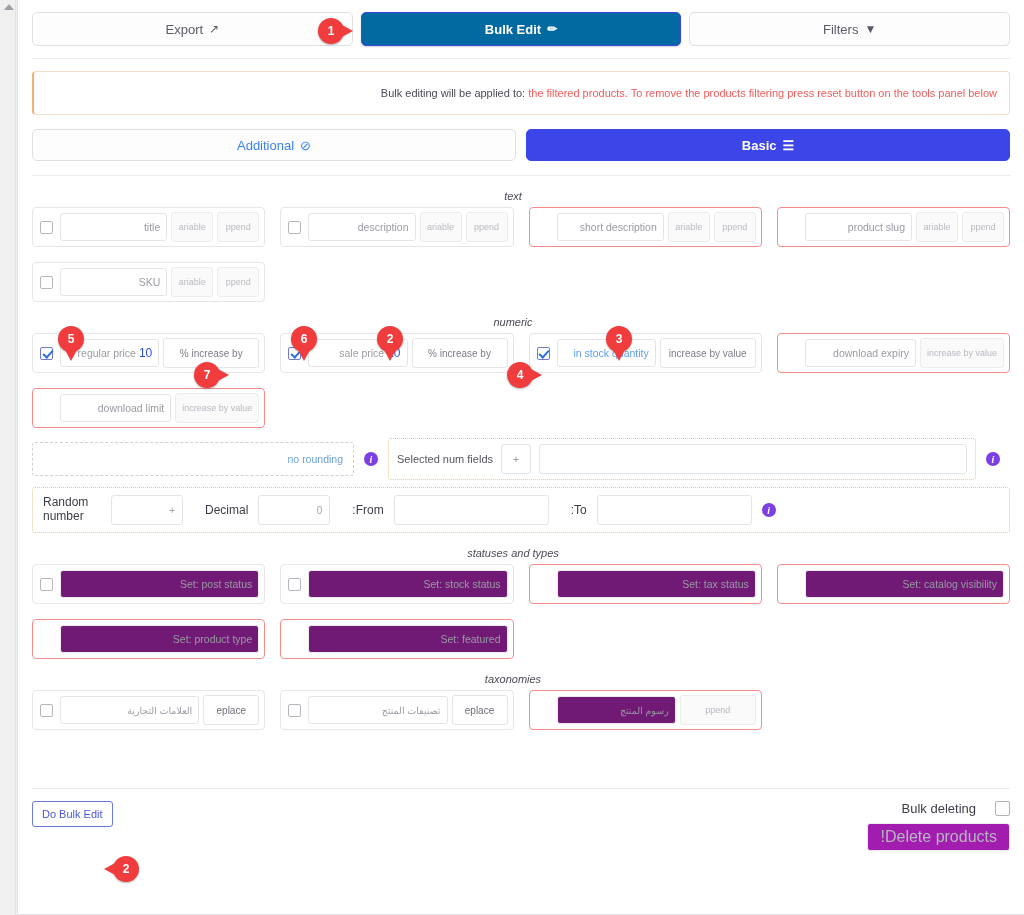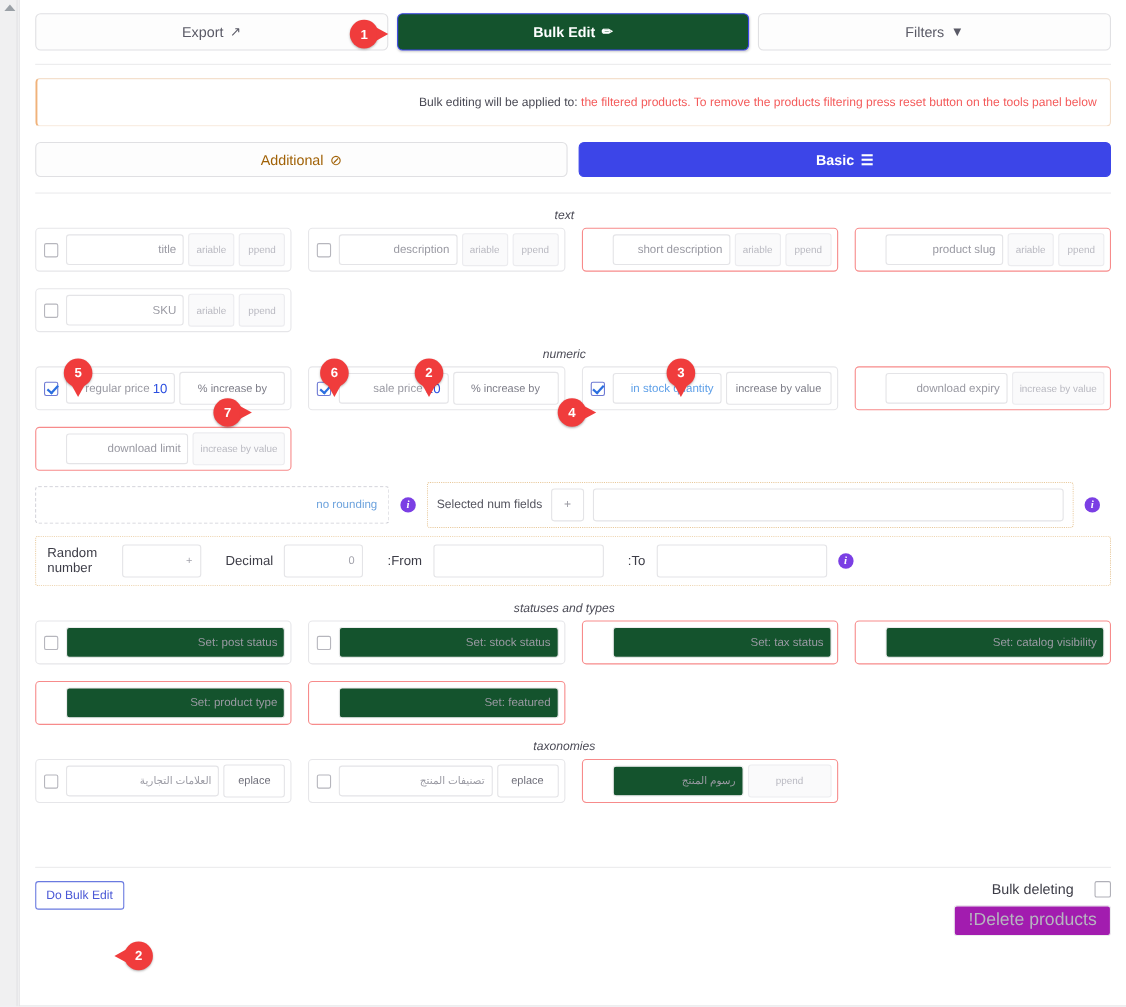--- a/index.html
+++ b/index.html
@@ -57,21 +57,21 @@
     color: #5a5a66;
     font-size: 13px;
     display: flex;
     align-items: center;
     justify-content: center;
     gap: 6px;
     cursor: pointer;
     user-select: none;
   }
   .toptab.active {
-    background: #14532d;
+    background: #0369a1;
     border-color: #3c45e8;
     color: #ffffff;
     font-weight: bold;
     box-shadow: 0 1px 2px rgba(0,0,0,.18);
   }
   .toptab .tico { font-size: 12px; line-height: 1; }
 
   .hr {
     margin: 12px 14px 0 14px;
     height: 1px;
@@ -100,21 +100,21 @@
     display: flex;
     gap: 10px;
     padding: 14px 14px 0 14px;
   }
   .subtab {
     flex: 1 1 0;
     height: 32px;
     border-radius: 5px;
     border: 1px solid #e0e0e3;
     background: #fdfdfd;
-    color: #a16207;
+    color: #3b82f6;
     font-size: 13px;
     display: flex;
     align-items: center;
     justify-content: center;
     gap: 6px;
     cursor: pointer;
     user-select: none;
   }
   .subtab.active {
     background: #3c45e8;
@@ -191,21 +191,21 @@
     display: flex;
     align-items: center;
     justify-content: flex-end;
     padding: 0 6px;
     font-size: 10.5px;
     color: #9a9aa3;
     cursor: text;
     overflow: hidden;
     white-space: nowrap;
   }
-  .txtin.grey { background: #14532d; border-color: #ececed; }
+  .txtin.grey { background: #701a75; border-color: #ececed; }
   .txtin .val { color: #2b4fe0; font-size: 12px; }
   .txtin .ar { color: #9a9aa3; font-size: 9.5px; direction: rtl; }
   .txtin .lbl-blue { color: #5fa0e8; }
 
   .sel {
     width: 42px;
     min-width: 42px;
     height: 30px;
     border: 1px solid #ececef;
     border-radius: 3px;

